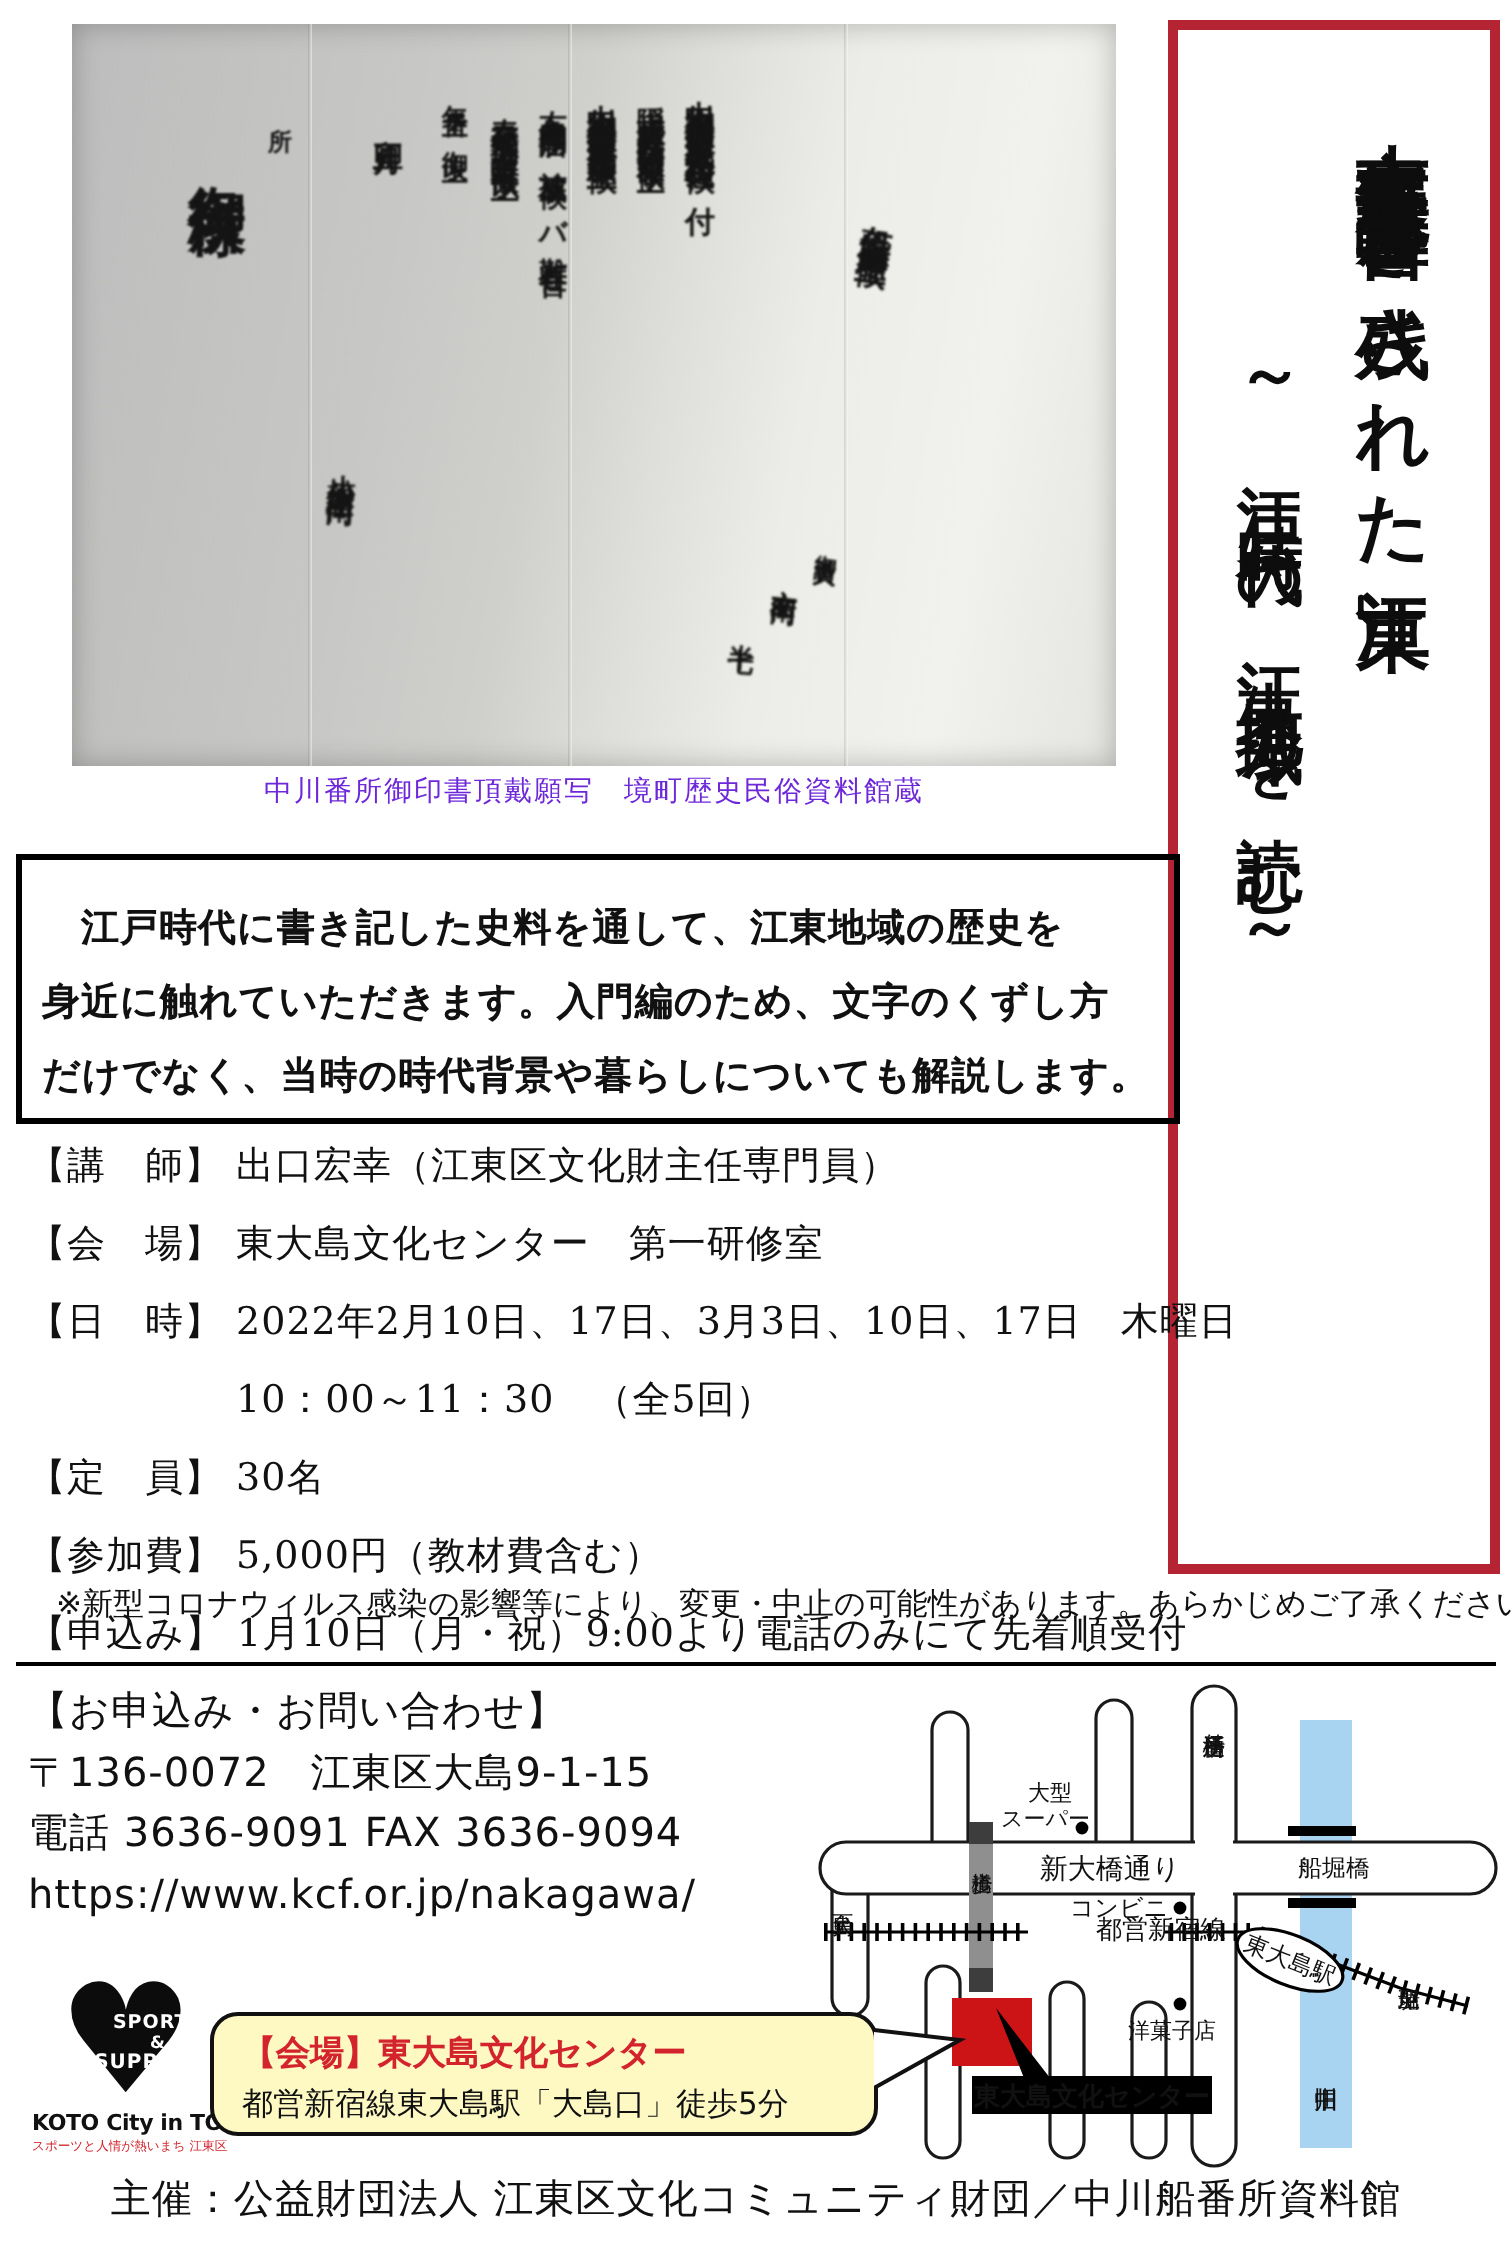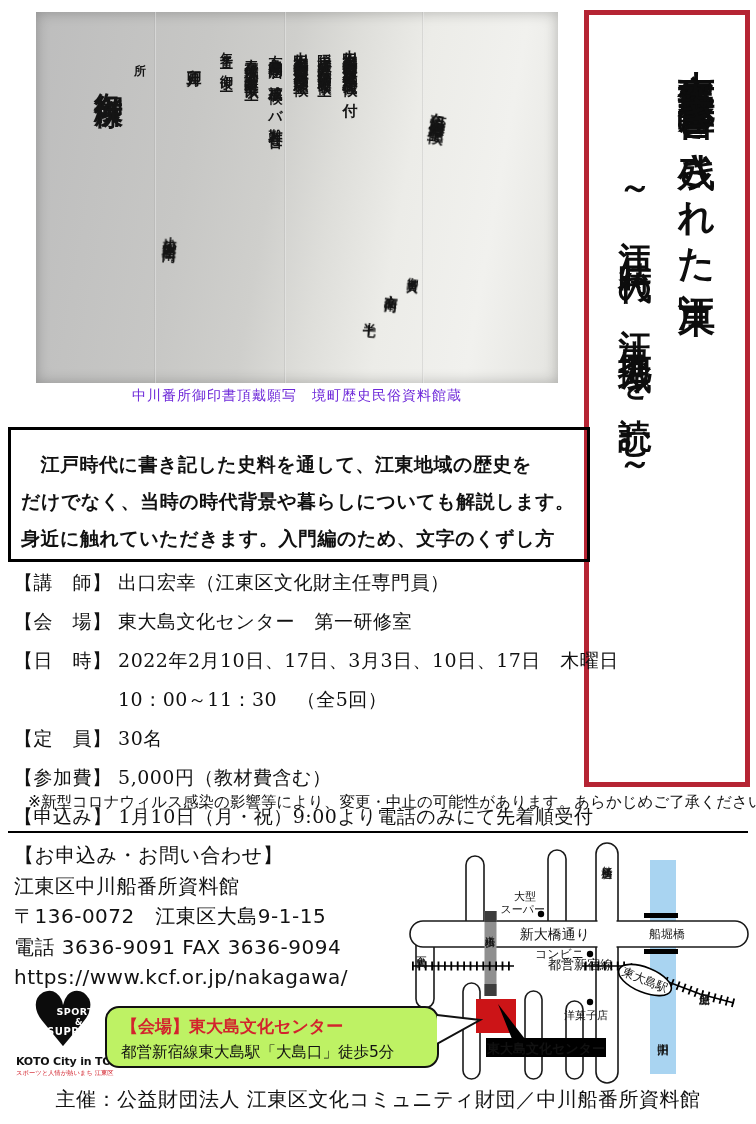--- a/index.html
+++ b/index.html
@@ -46,21 +46,21 @@
   
   #contact{position:absolute;left:14px;top:840px;font-size:20px;line-height:30.5px;letter-spacing:.5px;}
   #contact div{white-space:nowrap;}
 
   
   #map{position:absolute;left:408px;top:836px;}
   #map text{font-family:"DejaVu Sans","Liberation Sans",sans-serif;fill:#111;}
   .vt{writing-mode:vertical-rl;text-orientation:upright;}
 
   
-  #callout{position:absolute;left:105px;top:1006px;width:334px;height:62px;background:#bef264;
+  #callout{position:absolute;left:105px;top:1006px;width:334px;height:62px;background:#fef9c3;
            border:2px solid #111;border-radius:14px;padding:7px 0 0 14px;box-sizing:border-box;z-index:2;}
   #callout-line1{font-size:17px;font-weight:bold;color:#d3232d;white-space:nowrap;}
   #callout-line2{font-size:15.5px;margin-top:4px;color:#111;white-space:nowrap;}
   #callout-pointer{position:absolute;left:437px;top:1006px;z-index:3;}
 
   
   #logo{position:absolute;left:16px;top:995px;width:94px;text-align:center;}
   #logo-heart{position:relative;height:56px;}
   #heart-glyph{font-size:76px;line-height:50px;color:#0c0c0c;}
   .heart-txt{position:absolute;left:16px;width:100%;color:#fff;font-weight:bold;letter-spacing:.5px;}
@@ -100,41 +100,40 @@
   </div>
   <div id="caption">中川番所御印書頂戴願写　境町歴史民俗資料館蔵</div>
 
   <div id="titlebox">
     <div id="title-main" class="vtitle">古文書解読講座「書き残された江東」</div>
     <div id="title-sub" class="vtitle">～江戸時代の江東地域を読む～</div>
   </div>
 
   <div id="descbox">
     <div class="desc-line">　江戸時代に書き記した史料を通して、江東地域の歴史を</div>
+    <div class="desc-line">身近に触れていただきます。入門編のため、文字のくずし方</div>
     <div class="desc-line">だけでなく、当時の時代背景や暮らしについても解説します。</div>
-    <div class="desc-line">身近に触れていただきます。入門編のため、文字のくずし方</div>
   </div>
 
   <div id="details">
     <div class="detail-row">【講　師】 出口宏幸（江東区文化財主任専門員）</div>
     <div class="detail-row">【会　場】 東大島文化センター　第一研修室</div>
     <div class="detail-row">【日　時】 2022年2月10日、17日、3月3日、10日、17日　木曜日</div>
     <div class="detail-row indent">10：00～11：30　（全5回）</div>
     <div class="detail-row">【定　員】 30名</div>
     <div class="detail-row">【参加費】 5,000円（教材費含む）</div>
     <div class="detail-row">【申込み】 1月10日（月・祝）9:00より電話のみにて先着順受付</div>
   </div>
 
   <div id="note">※新型コロナウィルス感染の影響等により、変更・中止の可能性があります。あらかじめご了承ください。</div>
 
   <div id="divider"></div>
 
   <div id="contact">
     <div>【お申込み・お問い合わせ】</div>
-    <div>江東区中川船番所資料館</div>
     <div>〒136-0072　江東区大島9-1-15</div>
     <div>電話 3636-9091 FAX 3636-9094</div>
     <div>https://www.kcf.or.jp/nakagawa/</div>
   </div>
 
   <svg id="map" width="348" height="252" viewBox="0 0 348 252">
 
     <rect x="242" y="24" width="26" height="214" fill="#a9d4f1"></rect>
 
     <rect x="236" y="77" width="34" height="5" fill="#000"></rect>

